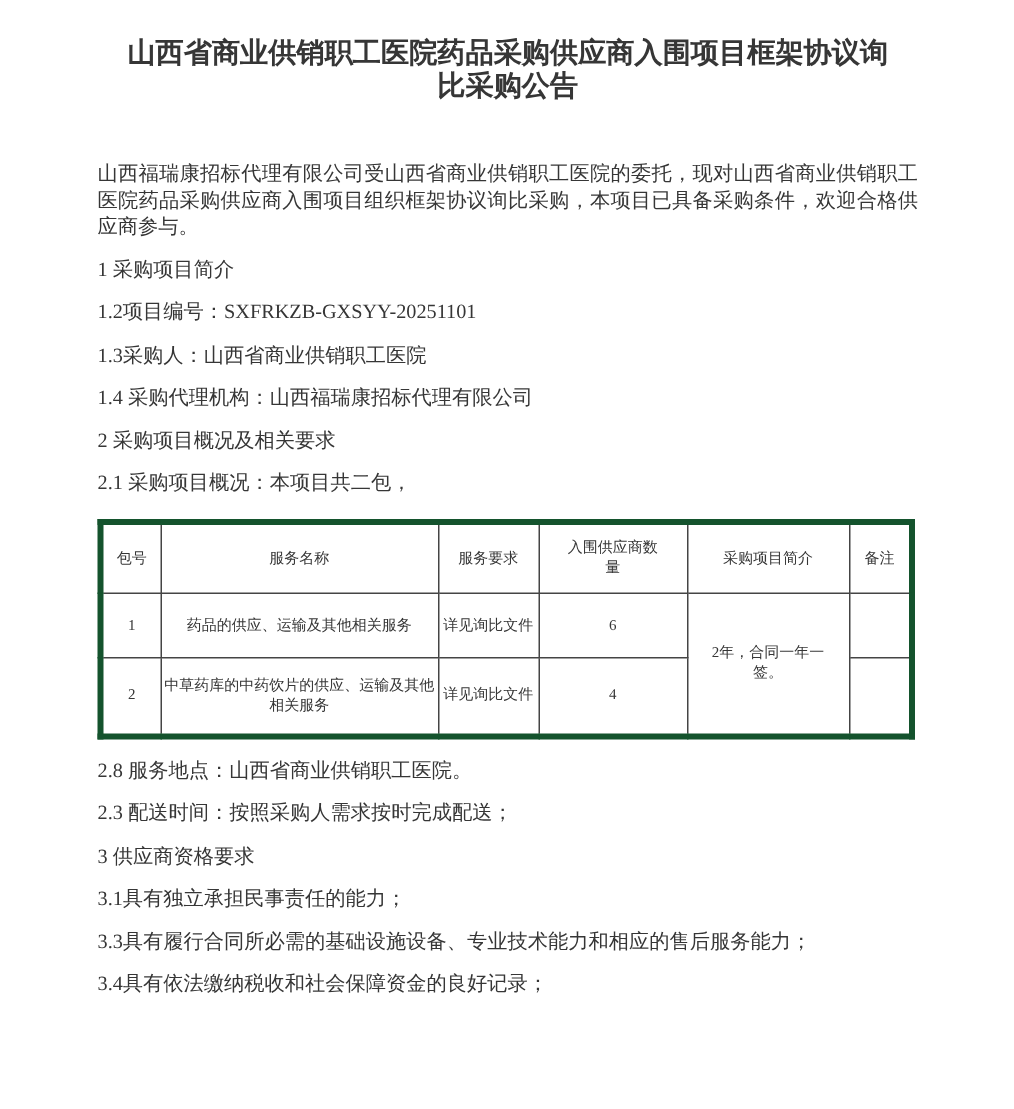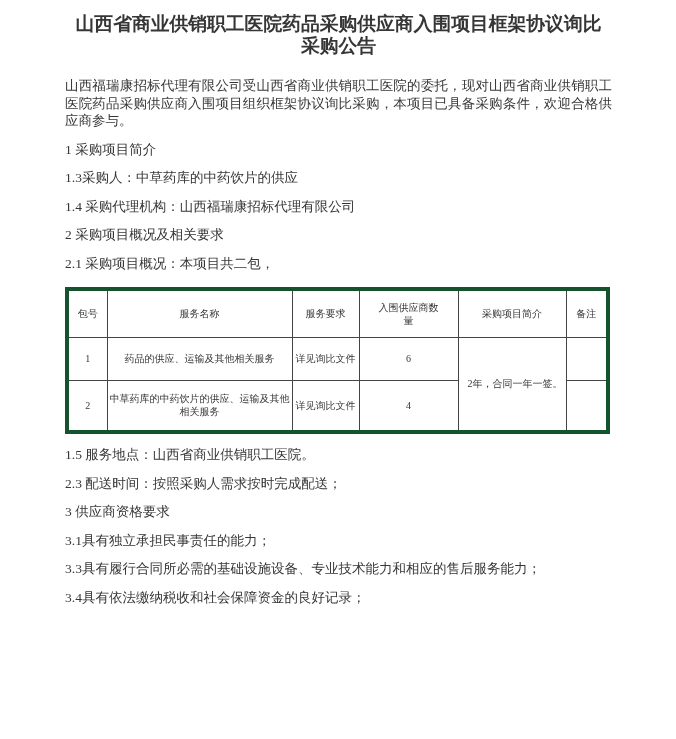--- a/index.html
+++ b/index.html
@@ -12,35 +12,35 @@
     width: 676px;
     height: 739px;
     background: #ffffff;
     overflow: hidden;
     box-sizing: border-box;
     padding: 9px 64px 0 65px;
     font-family: "Liberation Serif", "DejaVu Serif", serif;
     color: #363636;
   }
   .doc-title {
-    margin: 4px;
+    margin: 16px;
     font-size: 18.8px;
     font-weight: bold;
     line-height: 22px;
     text-align: center;
     letter-spacing: 0;
   }
   .para {
     margin: 11px 0 0 0;
     font-size: 13.5px;
     line-height: 17.5px;
     text-align: justify;
   }
   .intro {
-    margin-top: 20px;
+    margin-top: 38px;
   }
   .pkg-table {
     margin-top: 15px;
     border-collapse: collapse;
     table-layout: fixed;
     width: 541px;
     font-size: 10px;
     line-height: 13px;
     color: #363636;
   }
@@ -56,36 +56,37 @@
     vertical-align: middle;
     padding: 0 2px;
     overflow: hidden;
   }
   .pkg-table thead tr { height: 48px; }
   .row-1 { height: 43px; }
   .row-2 { height: 52px; }
   th.col-count { padding: 0 15px; margin-top: 23px; }
   td.cell-name { padding: 3px 1px; }
   td.cell-term {
-    text-align: right;
-    padding: 0 3px;
+    text-align: center;
+    padding: 0 13px;
   }
   .after-table { margin-top: 12px; }
 </style>
 </head>
 <body>
 
 <div class="page">
 
   <h1 class="doc-title">山西省商业供销职工医院药品采购供应商入围项目框架协议询比采购公告</h1>
 
   <p class="para intro">山西福瑞康招标代理有限公司受山西省商业供销职工医院的委托，现对山西省商业供销职工医院药品采购供应商入围项目组织框架协议询比采购，本项目已具备采购条件，欢迎合格供应商参与。</p>
 
   <p class="para">1 采购项目简介</p>
-  <p class="para">1.3采购人：中草药库的中药饮片的供应</p>
+  <p class="para">1.2项目编号：SXFRKZB-GXSYY-20251101</p>
+  <p class="para">1.3采购人：山西省商业供销职工医院</p>
   <p class="para">1.4 采购代理机构：山西福瑞康招标代理有限公司</p>
   <p class="para">2 采购项目概况及相关要求</p>
   <p class="para">2.1 采购项目概况：本项目共二包，</p>
 
   <table class="pkg-table">
     <colgroup>
       <col style="width:40px">
       <col style="width:185px">
       <col style="width:67px">
       <col style="width:99px">
@@ -114,20 +115,20 @@
       <tr class="row-2">
         <td>2</td>
         <td class="cell-name">中草药库的中药饮片的供应、运输及其他相关服务</td>
         <td>详见询比文件</td>
         <td>4</td>
         <td></td>
       </tr>
     </tbody>
   </table>
 
-  <p class="para after-table">1.5 服务地点：山西省商业供销职工医院。</p>
+  <p class="para after-table">2.8 服务地点：山西省商业供销职工医院。</p>
   <p class="para">2.3 配送时间：按照采购人需求按时完成配送；</p>
   <p class="para">3 供应商资格要求</p>
   <p class="para">3.1具有独立承担民事责任的能力；</p>
   <p class="para">3.3具有履行合同所必需的基础设施设备、专业技术能力和相应的售后服务能力；</p>
   <p class="para">3.4具有依法缴纳税收和社会保障资金的良好记录；</p>
 
 </div>
 
 </body></html>

